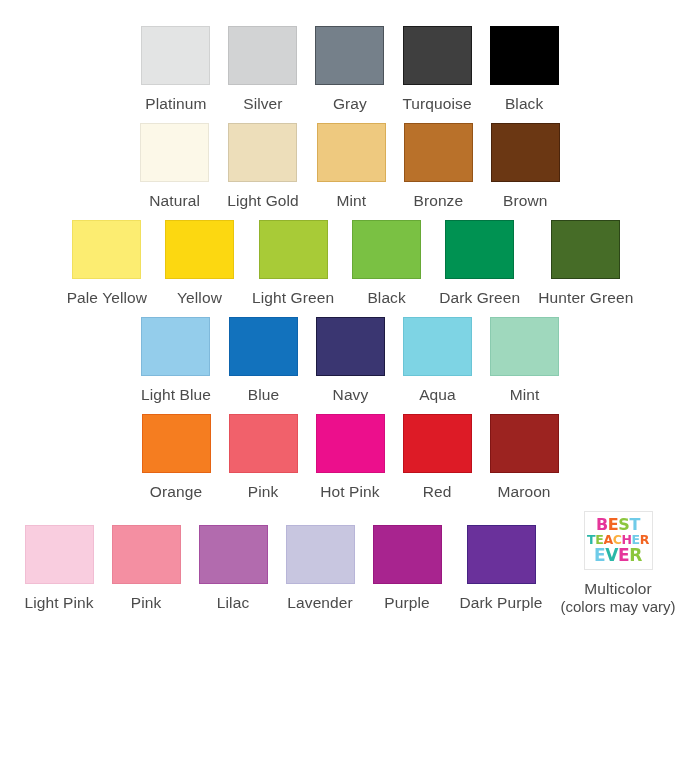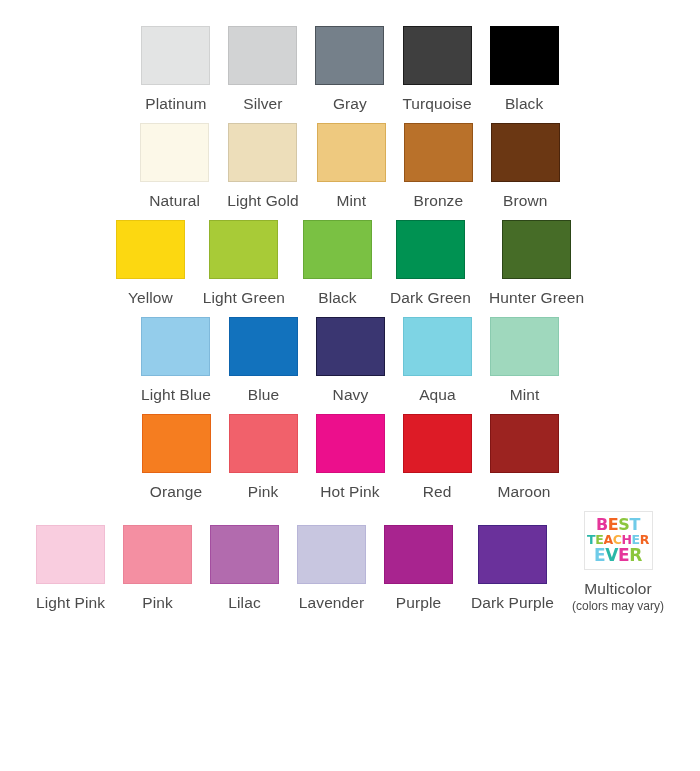--- a/index.html
+++ b/index.html
@@ -41,21 +41,21 @@
   .swatch-label {
     margin-top: 9px;
     font-size: 15.5px;
     line-height: 20px;
     letter-spacing: 0.1px;
     color: #4b4b4b;
     white-space: nowrap;
     text-align: center;
   }
   .swatch-sublabel {
-    font-size: 12px;
+    font-size: 15px;
     line-height: 13px;
     color: #4b4b4b;
     white-space: nowrap;
     text-align: center;
     margin-top: 1px;
   }
   
   .art-chip {
     width: 69px;
     height: 59px;
@@ -129,20 +129,24 @@
       <div class="swatch-cell">
         <div class="swatch-chip" style="background: rgb(185, 113, 42); border-color: rgba(120, 60, 10, 0.55);"></div>
         <div class="swatch-label">Bronze</div>
       </div>
       <div class="swatch-cell">
         <div class="swatch-chip" style="background: rgb(107, 55, 19); border-color: rgba(60, 28, 8, 0.7);"></div>
         <div class="swatch-label">Brown</div>
       </div>
     </div>
     <div class="swatch-row">
+      <div class="swatch-cell">
+        <div class="swatch-chip" style="background: rgb(252, 237, 113); border-color: rgba(220, 200, 60, 0.35);"></div>
+        <div class="swatch-label">Pale Yellow</div>
+      </div>
       <div class="swatch-cell">
         <div class="swatch-chip" style="background: rgb(252, 216, 17); border-color: rgba(210, 175, 10, 0.45);"></div>
         <div class="swatch-label">Yellow</div>
       </div>
       <div class="swatch-cell">
         <div class="swatch-chip" style="background: rgb(168, 203, 55); border-color: rgba(120, 150, 30, 0.45);"></div>
         <div class="swatch-label">Light Green</div>
       </div>
       <div class="swatch-cell">
         <div class="swatch-chip" style="background: rgb(122, 193, 67); border-color: rgba(80, 140, 40, 0.45);"></div>

